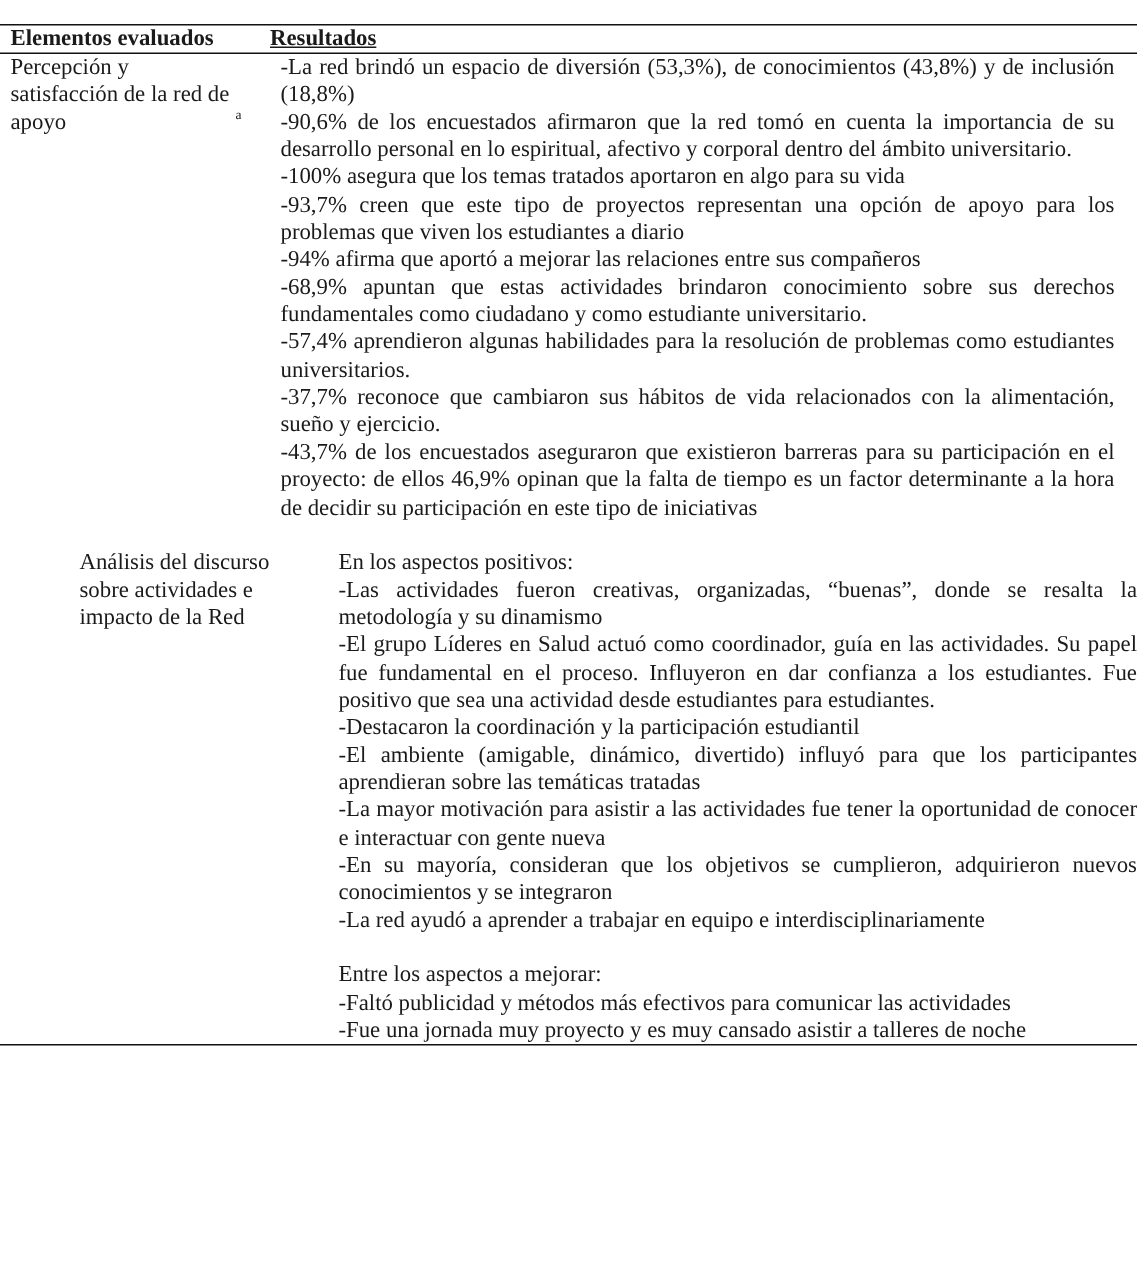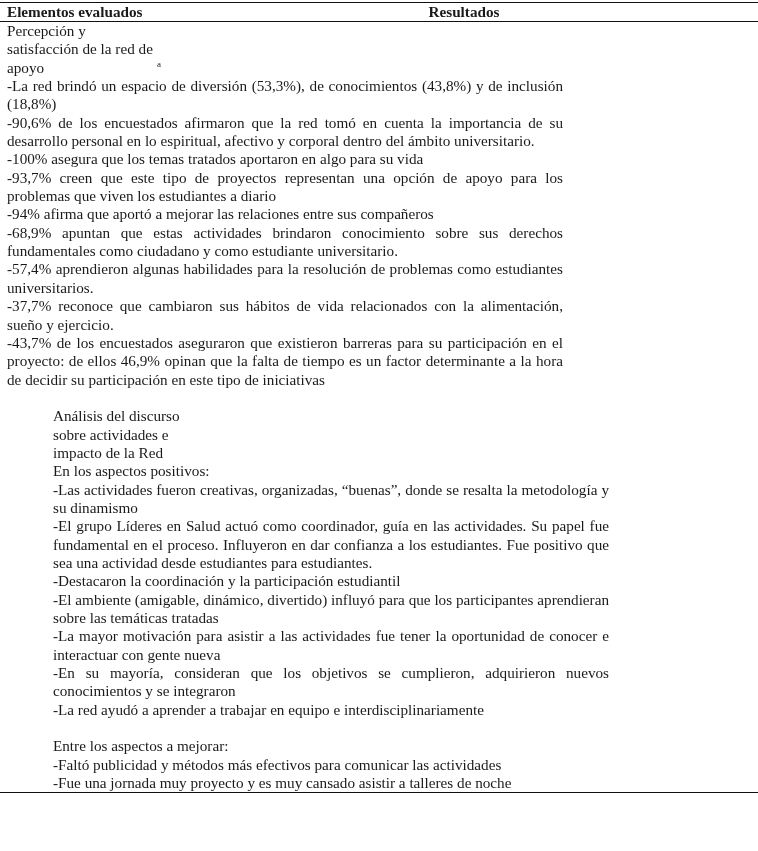--- a/index.html
+++ b/index.html
@@ -13,45 +13,45 @@
       position: relative;
       overflow: hidden;
       font-family: "Liberation Serif", "DejaVu Serif", serif;
       color: #1a1a1a;
       font-size: 15.2px;
       line-height: 18.35px;
     }
     .table {
       position: absolute;
       left: 0;
-      top: 2px;
+      top: 16px;
       width: 758px;
       border-top: 1.5px solid #111;
       border-bottom: 1.5px solid #111;
     }
     .thead {
       display: flex;
       border-bottom: 1.2px solid #111;
       height: 18px;
       line-height: 18px;
       font-weight: bold;
     }
     .th-left {
       width: 180px;
       padding-left: 7px;
       box-sizing: border-box;
     }
     .th-right {
       flex: 1;
-      text-align: center;
+      text-align: left;
       padding-right: 10px;
+      text-decoration: underline;
     }
     .row {
       display: flex;
-      flex-direction: column;
     }
     .cell-left {
       width: 180px;
       padding-left: 7px;
       box-sizing: border-box;
     }
     .cell-right {
       width: 563px;
       padding-left: 7px;
       box-sizing: border-box;

